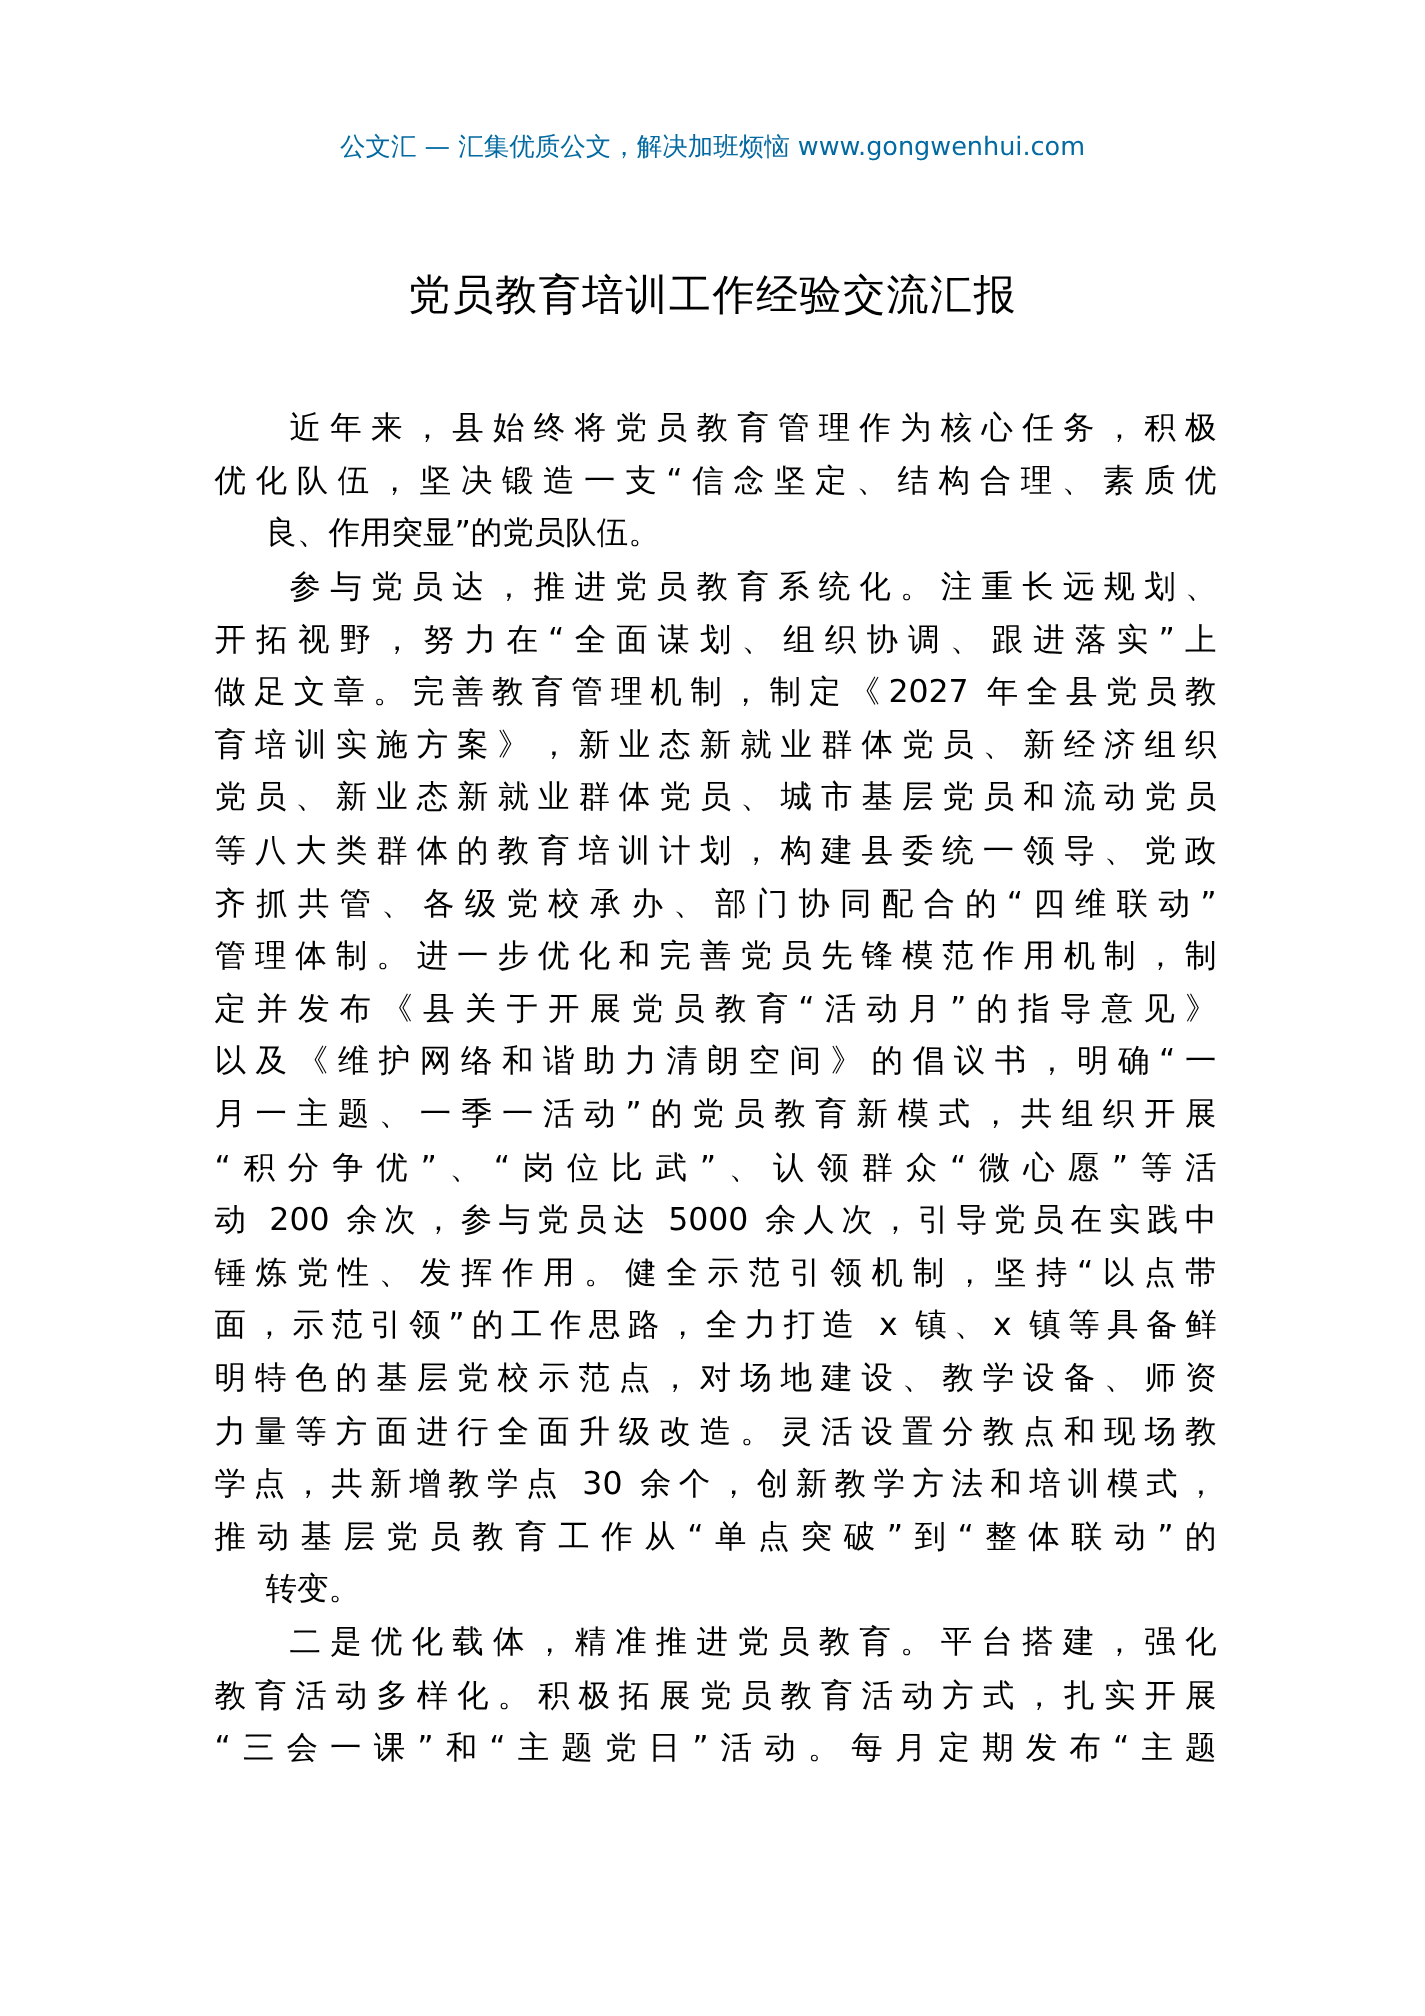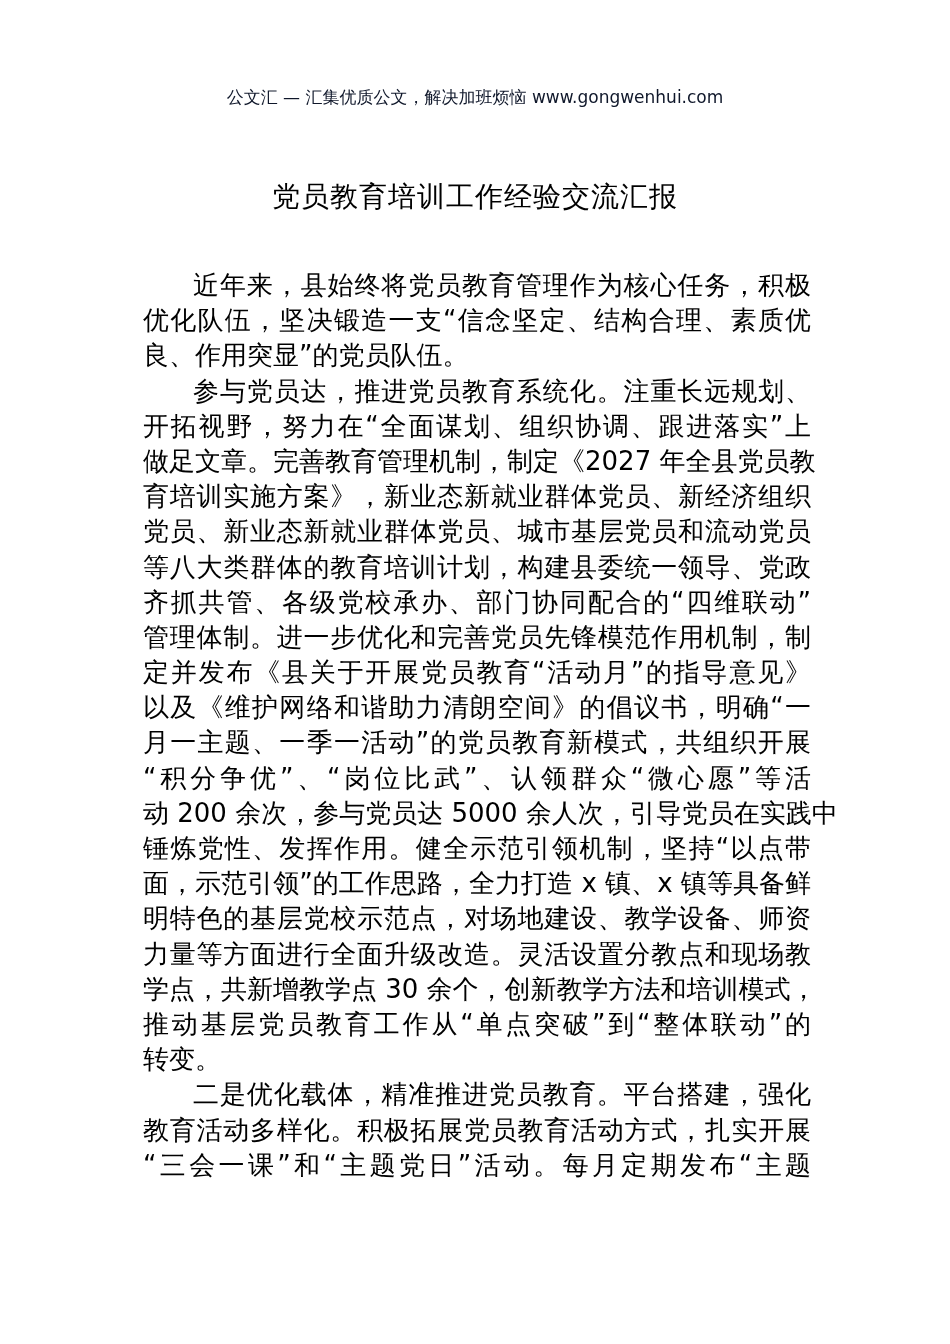--- a/index.html
+++ b/index.html
@@ -1,25 +1,25 @@
 <!DOCTYPE html>
 <html><head>
 <meta charset="utf-8">
 <style>
   html, body { margin: 0; padding: 0; background: #ffffff; }
   body { width: 950px; height: 1344px; position: relative; overflow: hidden;
          font-family: "DejaVu Sans", "Liberation Sans", sans-serif; color: #000; }
   .header { position: absolute; top: 86px; left: 0; width: 950px; text-align: center;
-            font-size: 17px; color: #0f172a; letter-spacing: 0px; }
+            font-size: 17px; color: #0369a1; letter-spacing: 0px; }
   .title { position: absolute; top: 178px; left: 0; width: 950px; text-align: center;
            font-size: 28px; color: #000; letter-spacing: 1px; }
   .body { position: absolute; top: 268px; left: 143px; width: 668px; }
-  .line { height: 35.2px; line-height: 35.2px; font-size: 26px; white-space: nowrap;
+  .line { height: 35.2px; line-height: 35.2px; font-size: 21px; white-space: nowrap;
           text-align: justify; text-align-last: justify; letter-spacing: 0px; }
-  .line.last { text-align-last: left; }
+  .line.last { text-align-last: left; margin-left: 34px; }
   .line.indent { padding-left: 50px; }
 </style>
 </head>
 <body>
 
 <div class="header">公文汇 — 汇集优质公文，解决加班烦恼 www.gongwenhui.com</div>
 
 <div class="title">党员教育培训工作经验交流汇报</div>
 
 <div class="body">

